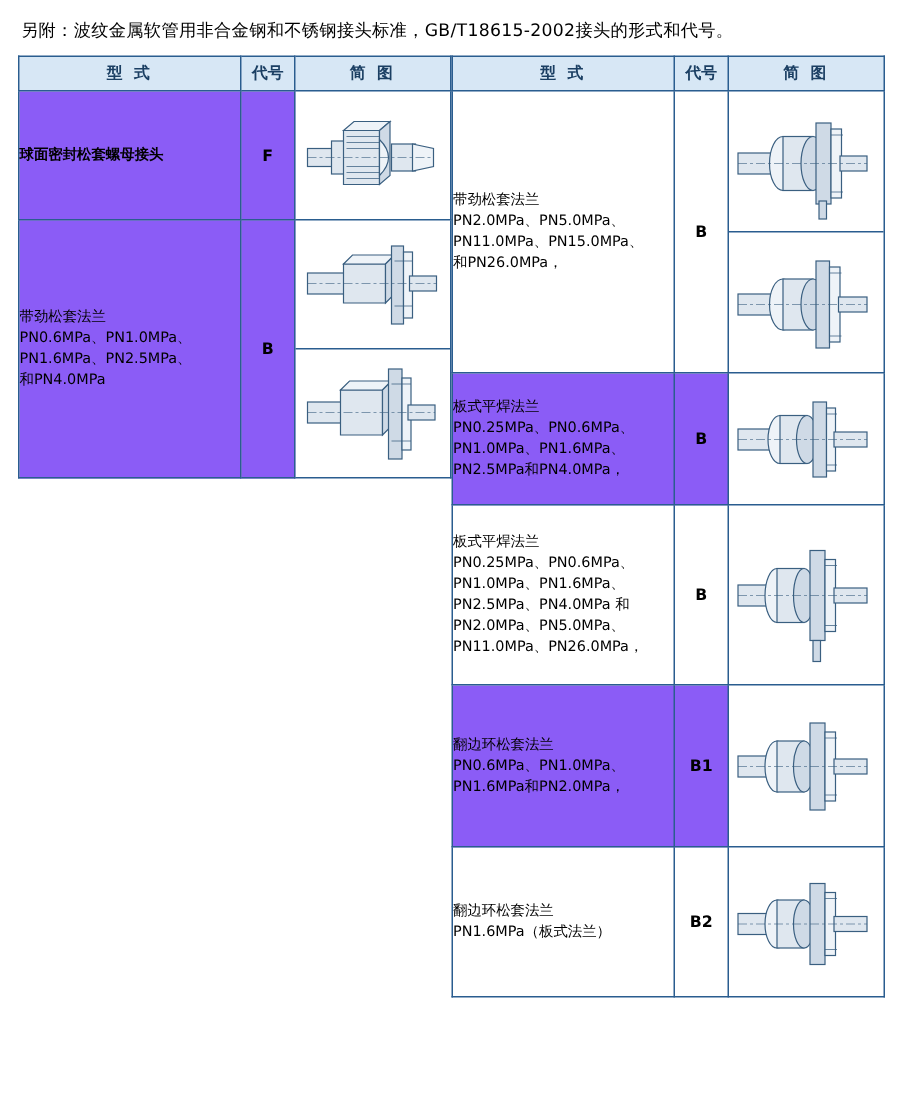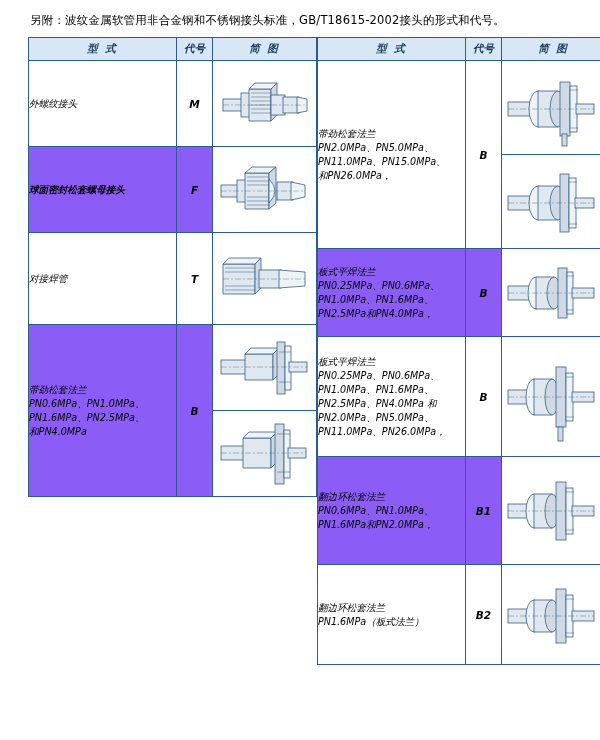--- a/index.html
+++ b/index.html
@@ -12,35 +12,34 @@
     height: 740px;
     font-family: "DejaVu Sans", sans-serif;
     color: #000000;
     overflow: hidden;
   }
   .page {
     position: relative;
     width: 600px;
     height: 740px;
     box-sizing: border-box;
-    padding: 10px 12px 0 28px;
+    padding: 10px 12px 0 12px;
   }
   .doc-title {
     font-size: 11.5px;
     line-height: 16px;
     letter-spacing: 0.2px;
     margin: 2px 0 9px 2px;
     white-space: nowrap;
     color: #000;
   }
   .tables {
     display: flex;
     gap: 0;
     align-items: flex-start;
-    font-style: italic;
   }
   table.spec {
     border-collapse: collapse;
     table-layout: fixed;
     border: 1px solid #2a5d8f;
   }
   table.spec td, table.spec th {
     border: 1px solid #2a5d8f;
     padding: 0;
     vertical-align: middle;
@@ -97,42 +96,20 @@
       </colgroup>
       <thead>
         <tr>
           <th class="hdr">型        式</th>
           <th class="hdr" style="letter-spacing:0">代号</th>
           <th class="hdr">简        图</th>
         </tr>
       </thead>
       <tbody>
 
-        <tr style="height:86px">
-          <td class="cell-text white" style="white-space:pre-line">外螺纹接头</td>
-          <td class="code white">M</td>
-          <td class="fig white">
-            <svg width="100" height="70" viewBox="0 0 100 70">
-              <g fill="#dfe7ef" stroke="#3a5f80" stroke-width="0.8">
-                <rect x="8" y="30" width="20" height="12"></rect>
-                <rect x="26" y="24" width="10" height="24"></rect>
-                <path d="M34 20 L56 20 L56 52 L34 52 Z"></path>
-                <path d="M34 20 L40 14 L62 14 L56 20 Z" fill="#eef3f8"></path>
-                <path d="M56 20 L62 14 L62 46 L56 52 Z" fill="#cfdae6"></path>
-                <rect x="56" y="26" width="14" height="20"></rect>
-                <rect x="68" y="28" width="16" height="16"></rect>
-                <path d="M82 28 L92 30 L92 42 L82 44 Z" fill="#eef3f8"></path>
-              </g>
-              <g stroke="#3a5f80" stroke-width="0.5" fill="none">
-                <path d="M36 24 h20 M36 28 h20 M36 32 h20 M36 36 h20 M36 40 h20 M36 44 h20"></path>
-                <path d="M8 36 h84" stroke-dasharray="6 2 2 2" stroke-width="0.4"></path>
-              </g>
-            </svg>
-          </td>
-        </tr>
 
         <tr style="height:86px">
           <td class="cell-text yellowish" style="white-space:pre-line;font-weight:bold">球面密封松套螺母接头</td>
           <td class="code yellowish">F</td>
           <td class="fig white">
             <svg width="100" height="70" viewBox="0 0 100 70">
               <g fill="#dfe7ef" stroke="#3a5f80" stroke-width="0.8">
                 <rect x="6" y="30" width="18" height="12"></rect>
                 <rect x="22" y="25" width="10" height="22"></rect>
                 <path d="M30 18 L54 18 L54 54 L30 54 Z"></path>
@@ -145,39 +122,20 @@
               <g stroke="#3a5f80" stroke-width="0.5" fill="none">
                 <path d="M32 22 h22 M32 26 h22 M32 30 h22 M32 42 h22 M32 46 h22 M32 50 h22"></path>
                 <path d="M6 36 h84" stroke-dasharray="6 2 2 2" stroke-width="0.4"></path>
               </g>
             </svg>
           </td>
         </tr>
 
 
 
-        <tr style="height:92px">
-          <td class="cell-text white" style="white-space:pre-line">对接焊管</td>
-          <td class="code white">T</td>
-          <td class="fig white">
-            <svg width="100" height="78" viewBox="0 0 100 78">
-              <g fill="#dfe7ef" stroke="#3a5f80" stroke-width="0.8">
-                <path d="M8 24 L40 24 L40 54 L8 54 Z"></path>
-                <path d="M8 24 L14 18 L46 18 L40 24 Z" fill="#eef3f8"></path>
-                <path d="M40 24 L46 18 L46 48 L40 54 Z" fill="#cfdae6"></path>
-                <rect x="44" y="30" width="22" height="18"></rect>
-                <path d="M64 30 L90 32 L90 46 L64 48 Z" fill="#eef3f8"></path>
-              </g>
-              <g stroke="#3a5f80" stroke-width="0.5" fill="none">
-                <path d="M10 28 h30 M10 32 h30 M10 46 h30 M10 50 h30"></path>
-                <path d="M8 39 h82" stroke-dasharray="6 2 2 2" stroke-width="0.4"></path>
-              </g>
-            </svg>
-          </td>
-        </tr>
 
         <tr style="height:172px">
           <td class="cell-text yellowish" style="white-space:pre-line">带劲松套法兰
 PN0.6MPa、PN1.0MPa、
 PN1.6MPa、PN2.5MPa、
 和PN4.0MPa</td>
           <td class="code yellowish">B</td>
           <td class="fig white" style="padding:0">
             <div style="border-bottom:1px solid #2a5d8f;height:85px;display:flex;align-items:center;justify-content:center;">
               <svg width="100" height="80" viewBox="0 0 100 80">

